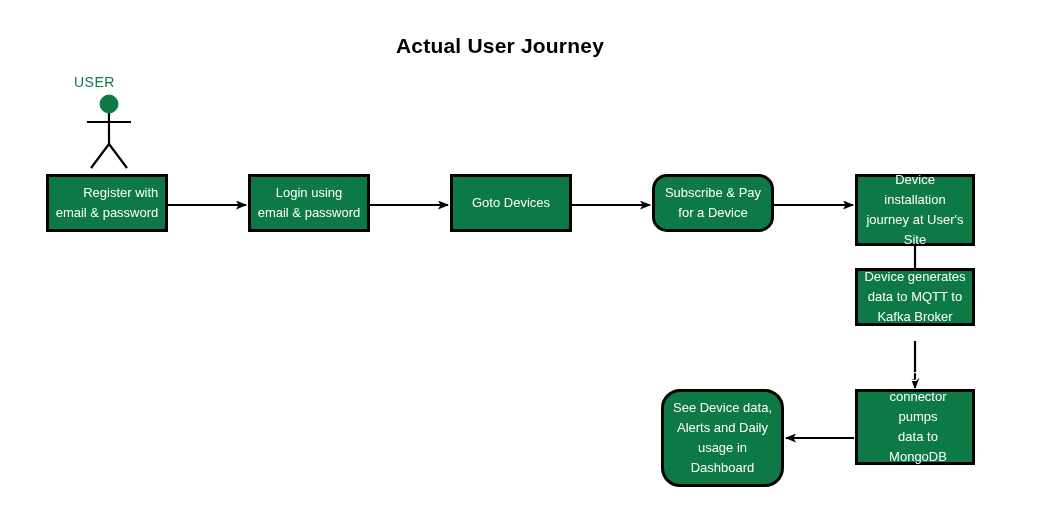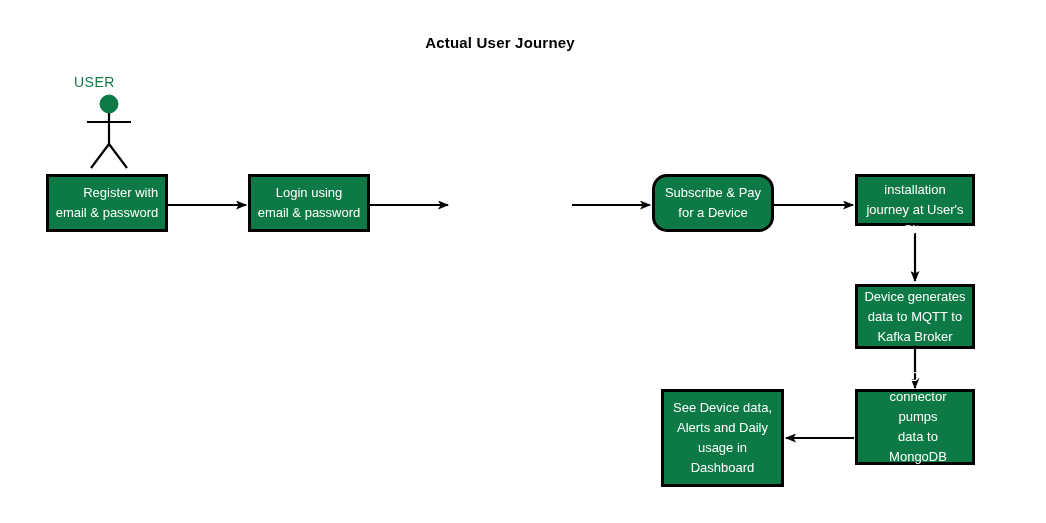--- a/index.html
+++ b/index.html
@@ -17,21 +17,21 @@
   #diagram-root {
     position: absolute;
     inset: 0;
   }
   #diagram-title {
     position: absolute;
     left: 0;
     top: 34px;
     width: 1000px;
     text-align: center;
-    font-size: 15px;
+    font-size: 21px;
     font-weight: bold;
     color: #000000;
     letter-spacing: 0.2px;
   }
   .actor {
     position: absolute;
     left: 74px;
     top: 74px;
     width: 70px;
     height: 96px;
@@ -108,30 +108,31 @@
     <line x1="915" y1="233" x2="915" y2="281" stroke="#000000" stroke-width="2.2" marker-end="url(#arrow-d)"></line>
     <line x1="915" y1="341" x2="915" y2="388" stroke="#000000" stroke-width="2.2" marker-end="url(#arrow-d)"></line>
 
     <line x1="854" y1="438" x2="786" y2="438" stroke="#000000" stroke-width="2.2" marker-end="url(#arrow-l)"></line>
   </svg>
 
   <div class="node" style="left:46px;top:174px;width:122px;height:58px;text-align:right;">Register with
 email &amp; password</div>
   <div class="node" style="left:248px;top:174px;width:122px;height:58px;">Login using
 email &amp; password</div>
+  <div class="node" style="left:450px;top:174px;width:122px;height:58px;">Goto Devices</div>
   <div class="node" style="left:652px;top:174px;width:122px;height:58px;border-radius:15px;">Subscribe &amp; Pay
 for a Device</div>
-  <div class="node" style="left:855px;top:174px;width:120px;height:52px;">Device installation
+  <div class="node" style="left:855px;top:174px;width:120px;height:72px;">Device installation
 journey at User's
 Site</div>
-  <div class="node" style="left:855px;top:284px;width:120px;height:65px;">Device generates
+  <div class="node" style="left:855px;top:268px;width:120px;height:58px;">Device generates
 data to MQTT to
 Kafka Broker</div>
   <div class="node" style="left:855px;top:389px;width:120px;height:76px;padding-left:11px;">MongoDB-Kafka
 connector pumps
 data to MongoDB
 Atlas</div>
-  <div class="node" style="left:661px;top:389px;width:123px;height:98px;">See Device data,
+  <div class="node" style="left:661px;top:389px;width:123px;height:98px;border-radius:19px;">See Device data,
 Alerts and Daily
 usage in
 Dashboard</div>
 
 </div>
 
 </body></html>

